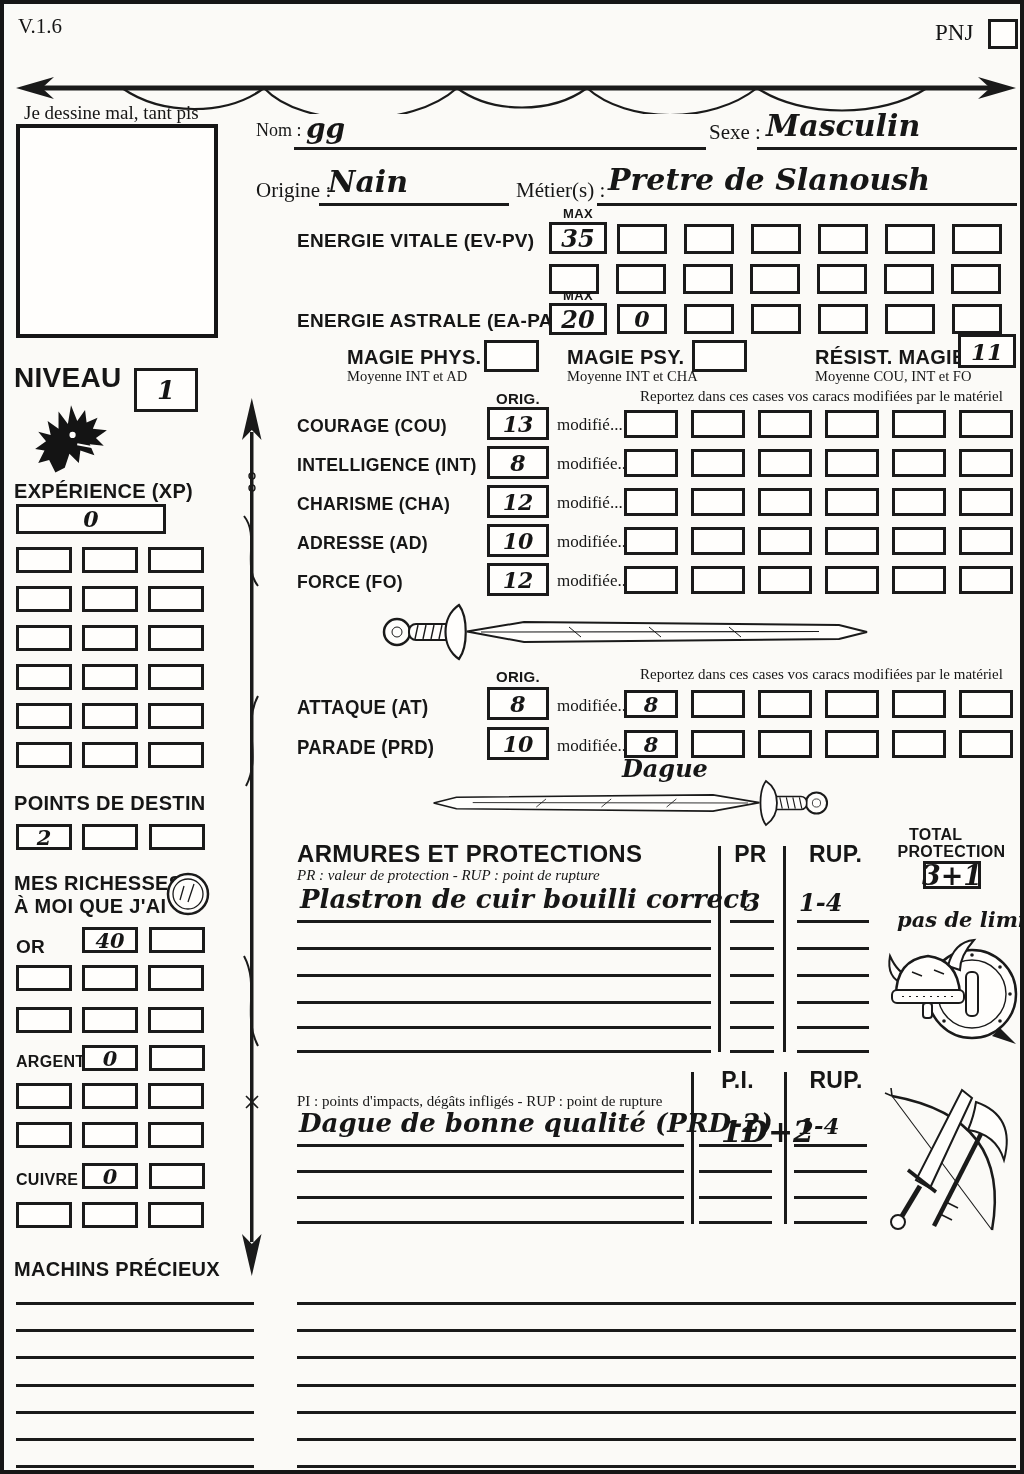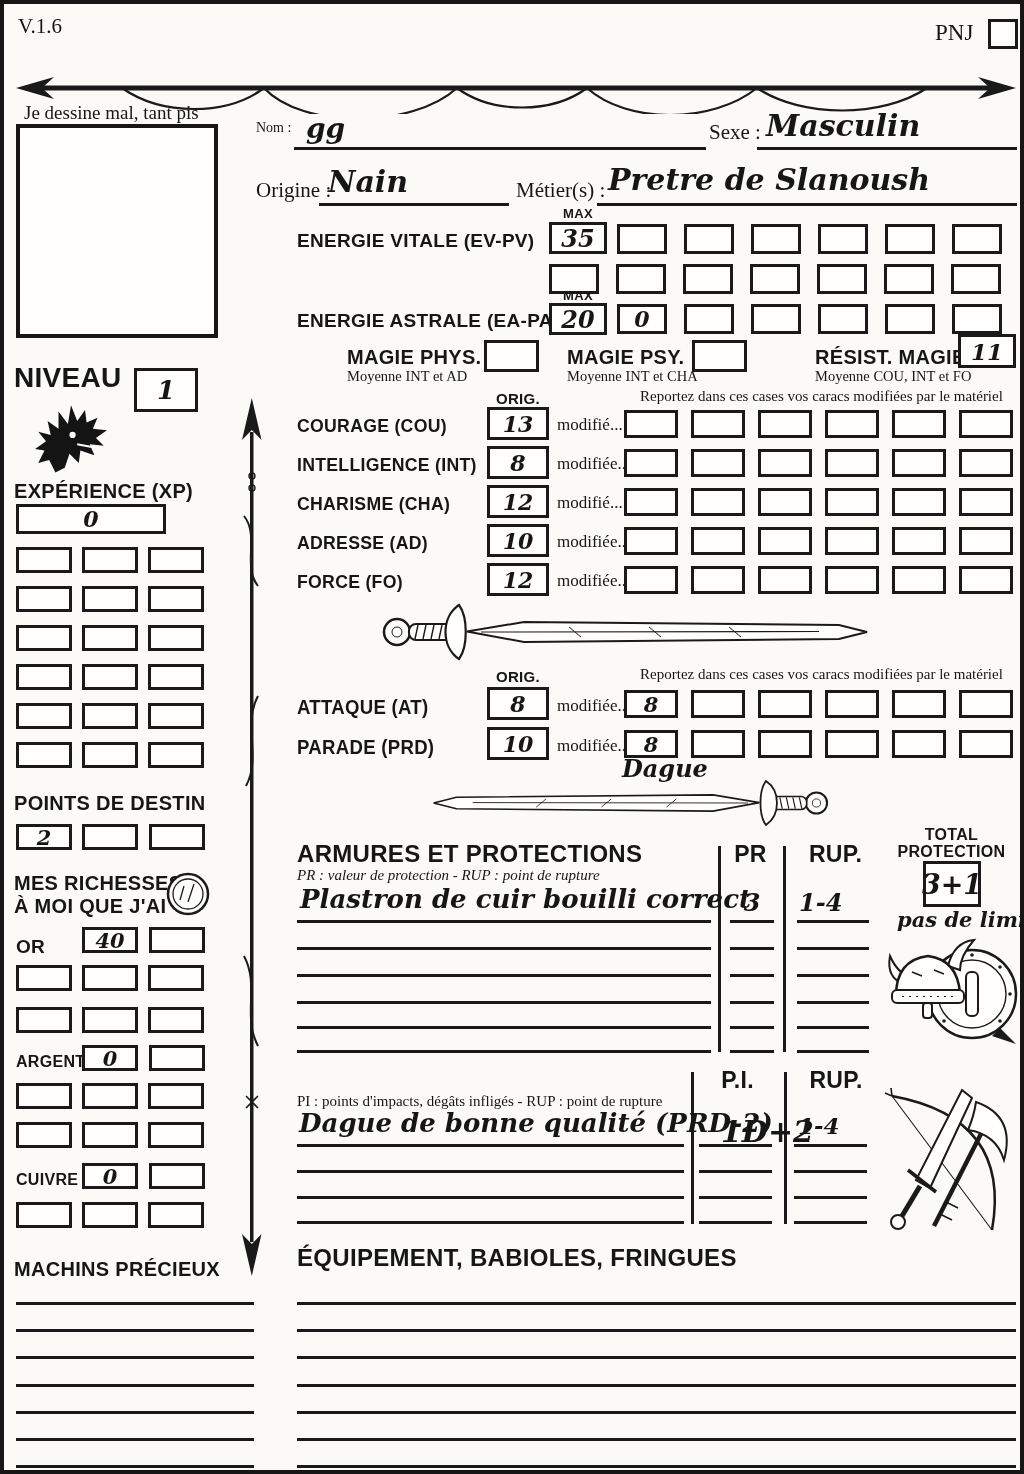--- a/index.html
+++ b/index.html
@@ -39,21 +39,21 @@
       </g>
       <rect x="30" y="11.5" width="948" height="5" fill="#1a1a1a"></rect>
       <path d="M4,14 L42,3 L30,14 L42,25 Z" fill="#1a1a1a"></path>
       <path d="M1004,14 L966,3 L978,14 L966,25 Z" fill="#1a1a1a"></path>
     </svg>
   </span>
 
   <div class="abs sfont" style="left:20px;top:98px;font-size:19px;">Je dessine mal, tant pis</div>
   <div class="abs" style="left:12px;top:120px;width:202px;height:214px;border:4px solid #161616;background:#fffefc;box-sizing:border-box;"></div>
 
-  <div class="abs sfont" style="left:252px;top:116px;font-size:14px;">Nom :</div>
+  <div class="abs sfont" style="left:252px;top:116px;font-size:18px;">Nom :</div>
   <div class="abs hand" style="left:302px;top:108px;font-size:28px;">gg</div>
   <div class="line" style="left:290px;top:143px;width:412px;"></div>
   <div class="abs sfont" style="left:705px;top:116px;font-size:21px;">Sexe :</div>
   <div class="abs hand" style="left:762px;top:104px;font-size:30px;">Masculin</div>
   <div class="line" style="left:753px;top:143px;width:260px;"></div>
 
   <div class="abs sfont" style="left:252px;top:174px;font-size:21px;">Origine :</div>
   <div class="abs hand" style="left:324px;top:160px;font-size:30px;">Nain</div>
   <div class="line" style="left:315px;top:199px;width:190px;"></div>
   <div class="abs sfont" style="left:512px;top:174px;font-size:21px;">Métier(s) :</div>
@@ -409,23 +409,23 @@
   <div class="line" style="left:293px;top:997px;width:414px;"></div>
   <div class="line" style="left:726px;top:997px;width:44px;"></div>
   <div class="line" style="left:793px;top:997px;width:72px;"></div>
   <div class="line" style="left:293px;top:1022px;width:414px;"></div>
   <div class="line" style="left:726px;top:1022px;width:44px;"></div>
   <div class="line" style="left:793px;top:1022px;width:72px;"></div>
   <div class="line" style="left:293px;top:1046px;width:414px;"></div>
   <div class="line" style="left:726px;top:1046px;width:44px;"></div>
   <div class="line" style="left:793px;top:1046px;width:72px;"></div>
 
-  <div class="abs hfont" style="left:905px;top:822px;width:85px;text-align:center;font-size:16px;">TOTAL</div>
+  <div class="abs hfont" style="left:905px;top:822px;width:85px;font-size:16px;">TOTAL</div>
   <div class="abs hfont" style="left:880px;top:839px;width:135px;text-align:center;font-size:16px;">PROTECTION</div>
-  <div class="abs box" style="left:919px;top:857px;width:58px;height:46px;">
+  <div class="abs box" style="left:919px;top:857px;width:58px;height:28px;">
       <span class="hand" style="font-size:27px;">3+1</span>
     </div>
   <div class="abs hand" style="left:893px;top:903px;font-size:21px;">pas de limite</div>
 
   <span class="abs" style="left:878px;top:928px;">
     <svg width="140" height="118" viewBox="0 0 140 118" stroke="#1a1a1a" fill="none">
       <path d="M118,96 L134,112 L110,104 Z" fill="#1a1a1a" stroke="none"></path>
       <circle cx="90" cy="62" r="44" stroke-width="2.5" fill="#fffefc"></circle>
       <circle cx="90" cy="62" r="34" stroke-width="1.4"></circle>
       <rect x="84" y="40" width="12" height="44" rx="5" stroke-width="2" fill="#fffefc"></rect>
@@ -477,21 +477,20 @@
       <path d="M92,4 L102,12 L60,102 L46,94 Z" stroke-width="2" fill="#fffefc"></path>
       <path d="M38,84 L66,106" stroke-width="3.5"></path>
       <path d="M50,100 L32,130" stroke-width="5"></path>
       <circle cx="28" cy="136" r="7" stroke-width="2" fill="#fffefc"></circle>
       <path d="M64,140 L116,38" stroke-width="4.5"></path>
       <path d="M106,16 Q146,30 134,74 Q126,48 98,44 Q104,30 106,16 Z" stroke-width="2" fill="#fffefc"></path>
       <path d="M70,128 L82,134 M76,116 L88,122" stroke-width="1.6"></path>
     </svg>
   </span>
 
-  <div class="abs hfont" style="left:293px;top:1240px;font-size:24px;">ÉQUIPEMENT, BABIOLES, FRINGUES</div>
   <div class="line" style="left:293px;top:1298px;width:719px;"></div>
   <div class="line" style="left:293px;top:1325px;width:719px;"></div>
   <div class="line" style="left:293px;top:1352px;width:719px;"></div>
   <div class="line" style="left:293px;top:1380px;width:719px;"></div>
   <div class="line" style="left:293px;top:1407px;width:719px;"></div>
   <div class="line" style="left:293px;top:1434px;width:719px;"></div>
   <div class="line" style="left:293px;top:1461px;width:719px;"></div>
 
 </div>
 

